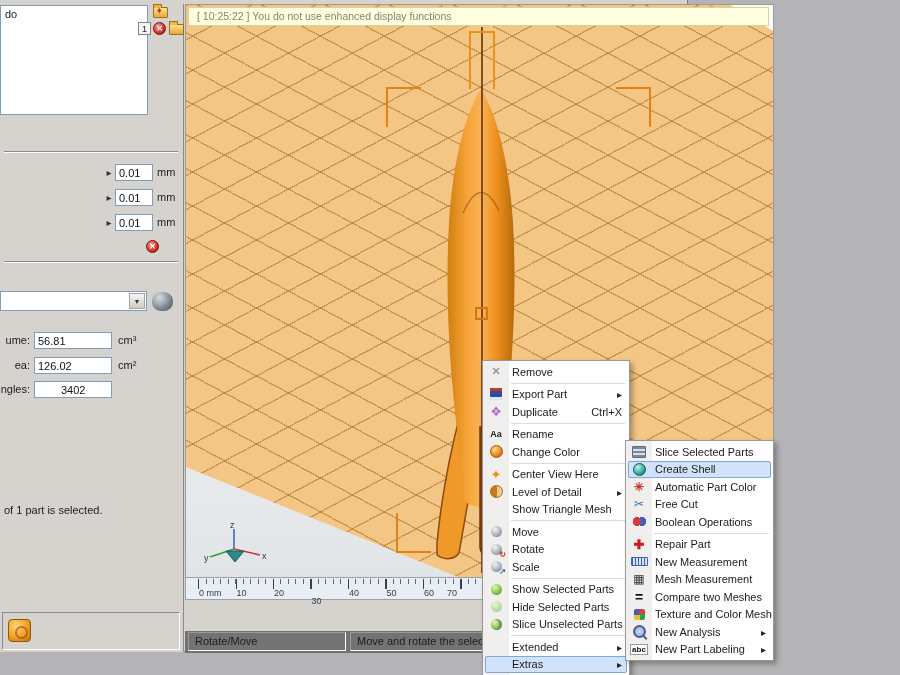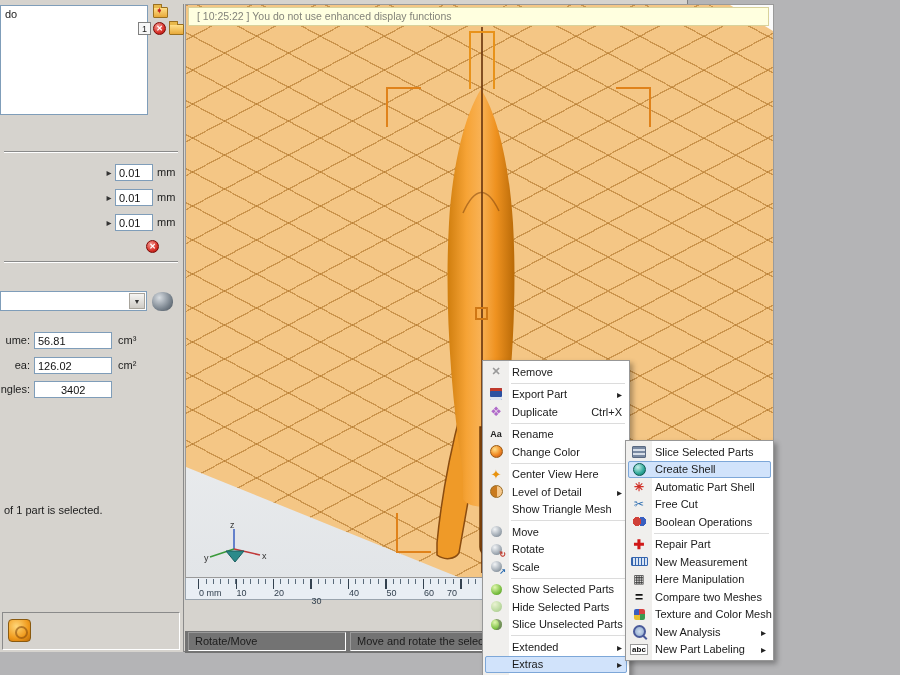--- a/index.html
+++ b/index.html
@@ -314,42 +314,42 @@
       <div class="menu-item">
         <span class="mi-icon slice-selected-parts-icon"></span>
         <span class="mi-label">Slice Selected Parts</span>
       </div>
       <div class="menu-item highlighted">
         <span class="mi-icon create-shell-icon"></span>
         <span class="mi-label">Create Shell</span>
       </div>
       <div class="menu-item">
         <span class="mi-icon automatic-part-repair-icon"></span>
-        <span class="mi-label">Automatic Part Shell</span>
+        <span class="mi-label">Automatic Part Color</span>
       </div>
       <div class="menu-item">
         <span class="mi-icon free-cut-icon"></span>
         <span class="mi-label">Free Cut</span>
       </div>
       <div class="menu-item">
         <span class="mi-icon boolean-operations-icon"></span>
         <span class="mi-label">Boolean Operations</span>
       </div>
       <div class="menu-sep"></div>
       <div class="menu-item">
         <span class="mi-icon repair-part-icon"></span>
         <span class="mi-label">Repair Part</span>
       </div>
       <div class="menu-item">
         <span class="mi-icon new-measurement-icon"></span>
         <span class="mi-label">New Measurement</span>
       </div>
       <div class="menu-item">
         <span class="mi-icon mesh-manipulation-icon"></span>
-        <span class="mi-label">Here Manipulation</span>
+        <span class="mi-label">Mesh Measurement</span>
       </div>
       <div class="menu-item">
         <span class="mi-icon compare-two-meshes-icon"></span>
         <span class="mi-label">Compare two Meshes</span>
       </div>
       <div class="menu-item">
         <span class="mi-icon texture-color-mesh-icon"></span>
         <span class="mi-label">Texture and Color Mesh</span>
       </div>
       <div class="menu-item">

